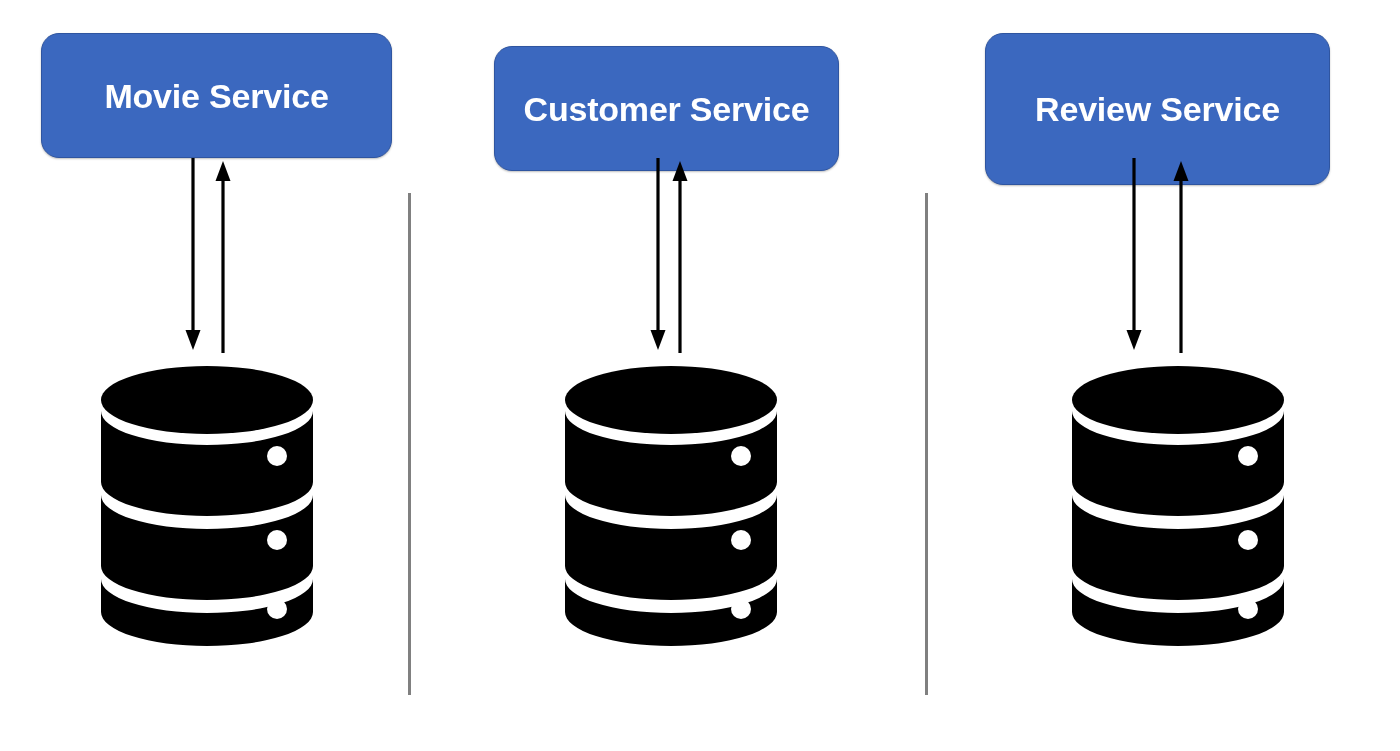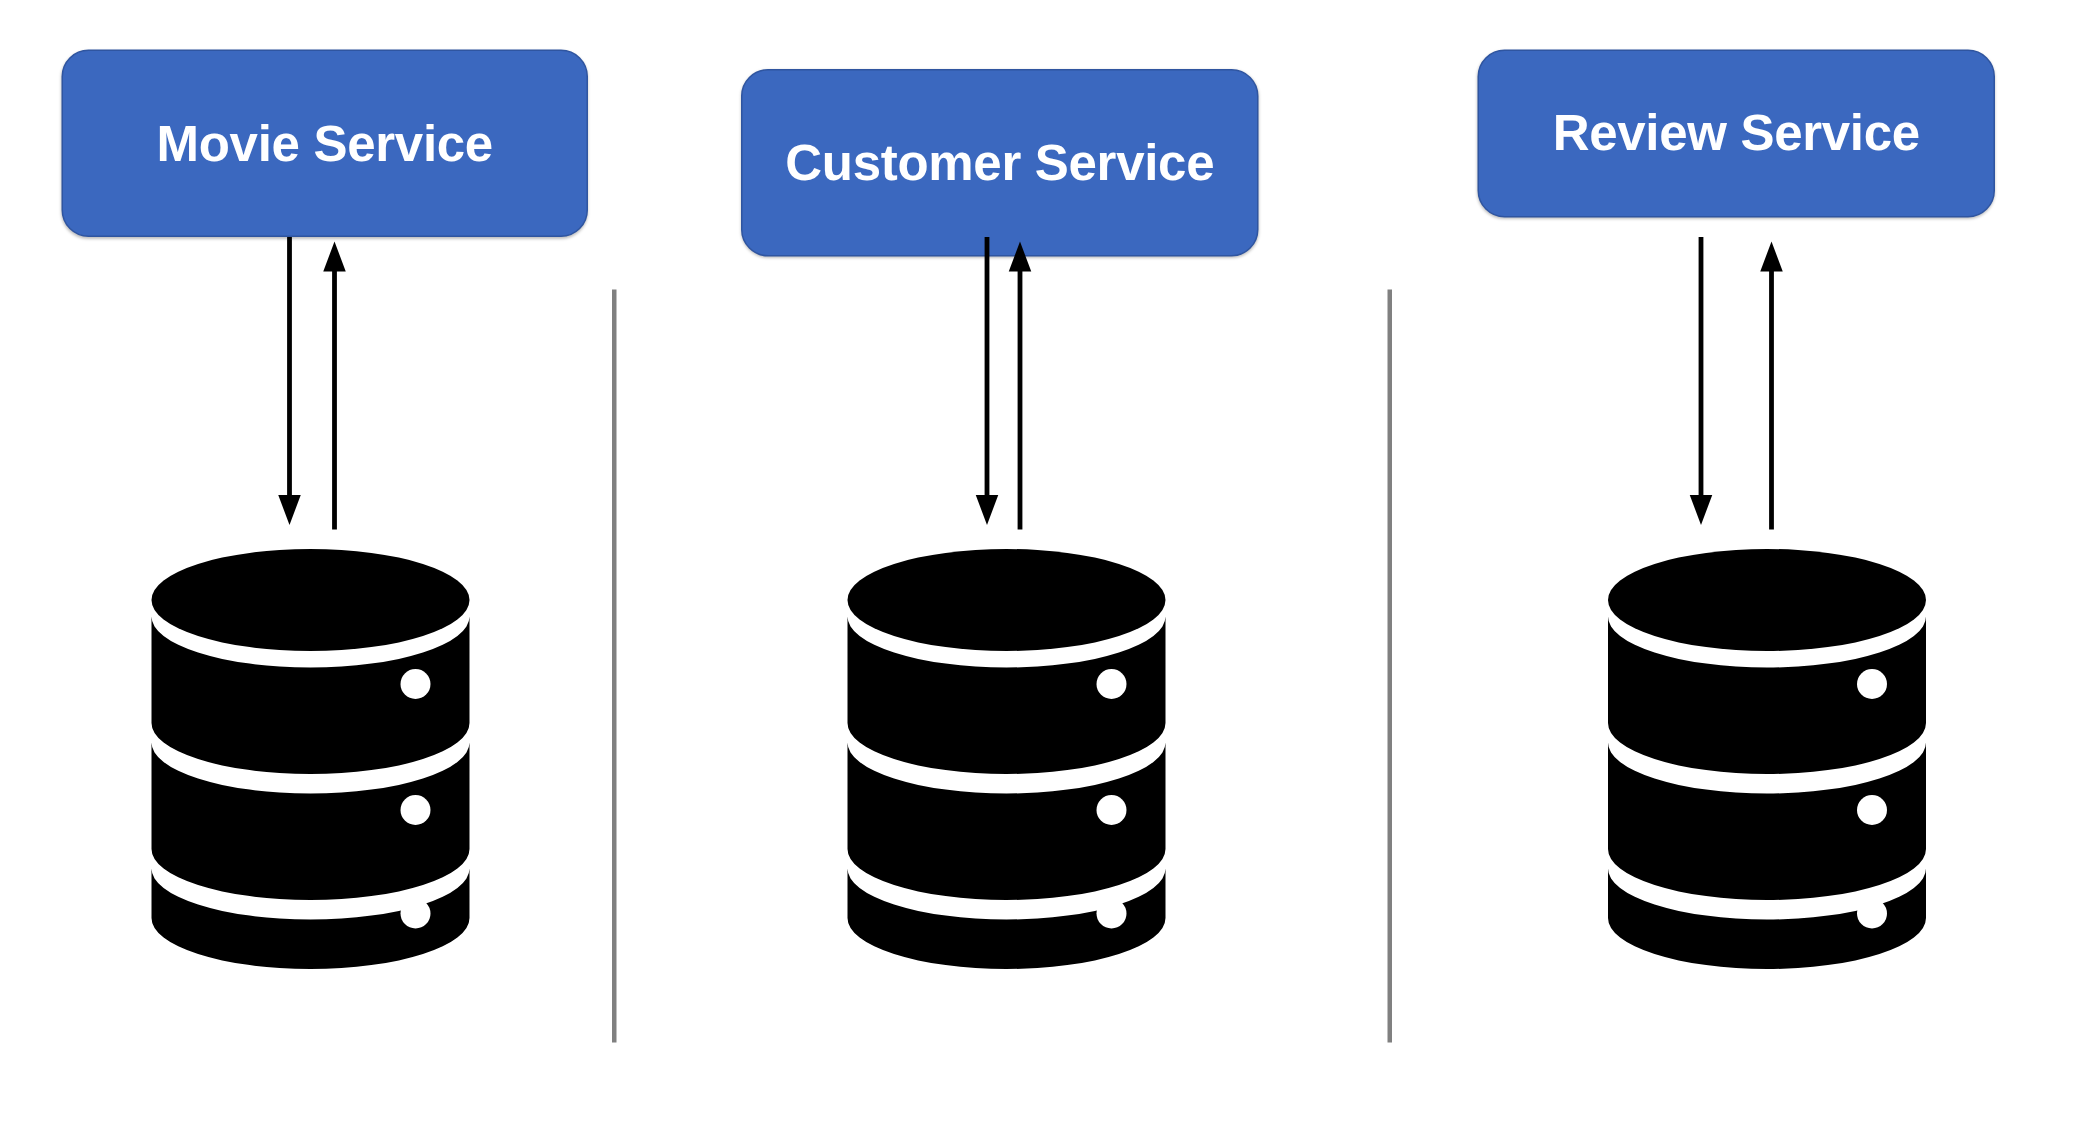--- a/index.html
+++ b/index.html
@@ -116,21 +116,21 @@
       <path d="M2,131 L2,202 A106,34 0 0 0 214,202 L214,131 A106,34 0 0 1 2,131 Z"></path>
       <path d="M2,215 L2,248 A106,34 0 0 0 214,248 L214,215 A106,34 0 0 1 2,215 Z"></path>
     </g>
     <circle cx="178" cy="92" r="10" fill="#ffffff"></circle>
     <circle cx="178" cy="176" r="10" fill="#ffffff"></circle>
     <circle cx="178" cy="245" r="10" fill="#ffffff"></circle>
   </svg>
 
   <div class="divider" style="left:925px; top:193px; height:502px;"></div>
 
-  <div class="service-box" style="left:985px; top:33px; width:345px; height:112px;">
+  <div class="service-box" style="left:985px; top:33px; width:345px; height:152px;">
     <span class="service-label">Review Service</span>
   </div>
 
   <svg class="arrow-svg" style="left:1121px; top:158px;" width="30" height="195" viewBox="0 0 30 195">
     <line x1="13" y1="0" x2="13" y2="176" stroke="#000000" stroke-width="3.2"></line>
     <polygon points="13,192 5.5,172 20.5,172" fill="#000000"></polygon>
   </svg>
 
   <svg class="arrow-svg" style="left:1168px; top:158px;" width="30" height="195" viewBox="0 0 30 195">
     <line x1="13" y1="195" x2="13" y2="19" stroke="#000000" stroke-width="3.2"></line>

